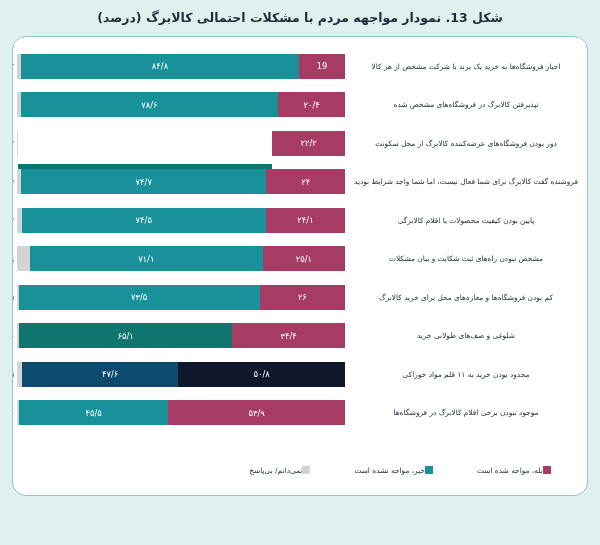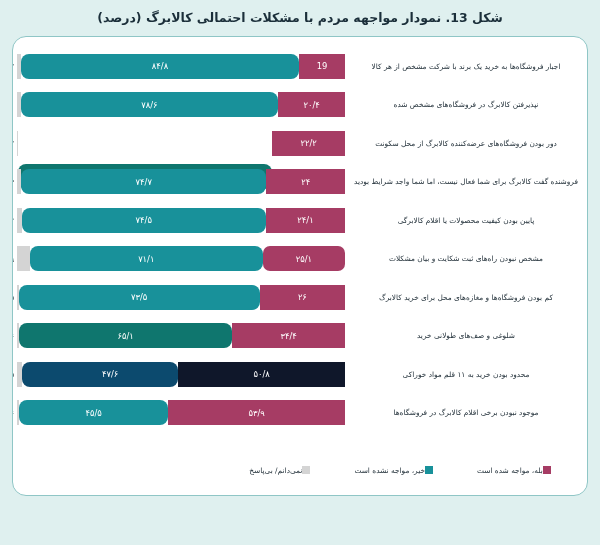--- a/index.html
+++ b/index.html
@@ -97,21 +97,21 @@
     height: 100%;
     display: flex;
     align-items: center;
     justify-content: center;
     font-size: 8.4px;
     color: #ffffff;
     overflow: hidden;
     white-space: nowrap;
   }
 
-  .seg-no   { background: #18919a; border-radius: 8px; }
+  .seg-no   { background: #18919a; }
   .seg-yes  { background: #a63c64; }
   .seg-na   { background: #d4d4d4; color: #555; font-size: 0; }
 
   .seg-na-value {
     position: absolute;
     left: -3px;
     top: 50%;
     transform: translate(-100%, -50%);
     font-size: 7.6px;
     color: #1f2d34;
@@ -215,21 +215,21 @@
         <div class="bar-track">
           <div class="seg seg-yes" style="width: 24.1%; background: rgb(166, 60, 100);">۲۴/۱</div>
           <div class="seg seg-no" style="width: 74.5%; background: rgb(24, 145, 154);">۷۴/۵</div>
           <div class="seg seg-na" style="width: 1.4%; background: rgb(212, 212, 212);"></div>
           <span class="seg-na-value">۱/۴</span>
         </div>
       </div>
       <div class="bar-row">
         <div class="row-label">مشخص نبودن راه‌های ثبت شکایت و بیان مشکلات</div>
         <div class="bar-track">
-          <div class="seg seg-yes" style="width: 25.0749%; background: rgb(166, 60, 100); border-radius: 7px;">۲۵/۱</div>
+          <div class="seg seg-yes" style="width: 25.0749%; background: rgb(166, 60, 100);">۲۵/۱</div>
           <div class="seg seg-no" style="width: 71.029%; background: rgb(24, 145, 154);">۷۱/۱</div>
           <div class="seg seg-na" style="width: 3.8961%; background: rgb(212, 212, 212);"></div>
           <span class="seg-na-value">۳/۹</span>
         </div>
       </div>
       <div class="bar-row">
         <div class="row-label">کم بودن فروشگاه‌ها و مغازه‌های محل برای خرید کالابرگ</div>
         <div class="bar-track">
           <div class="seg seg-yes" style="width: 26%; background: rgb(166, 60, 100);">۲۶</div>
           <div class="seg seg-no" style="width: 73.5%; background: rgb(24, 145, 154);">۷۳/۵</div>

